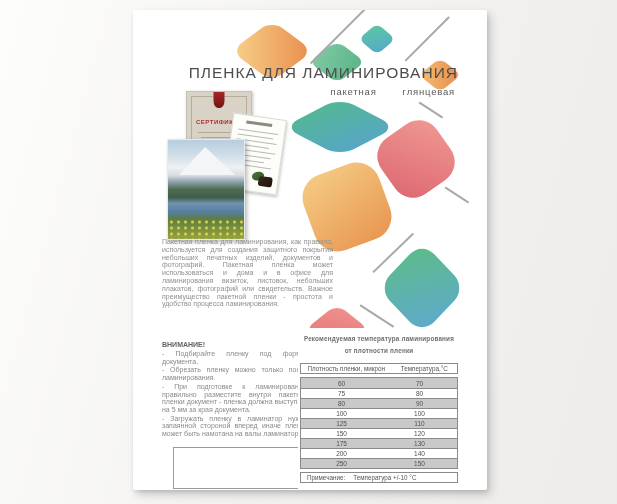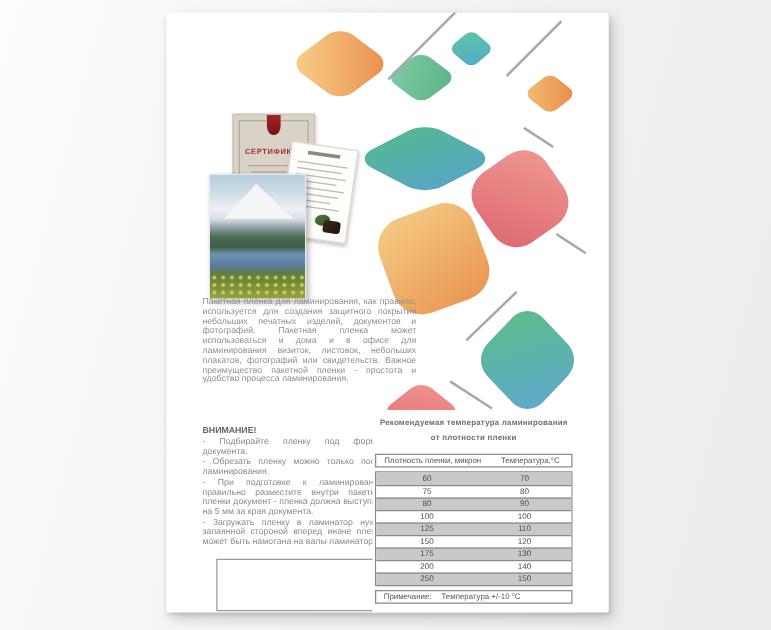--- a/index.html
+++ b/index.html
@@ -139,20 +139,27 @@
     <div class="shape sh-pink-bottom"></div>
     <div class="shape sh-greenblue-big"></div>
     <div class="dline ln1"></div>
     <div class="dline ln2"></div>
     <div class="dline ln3"></div>
     <div class="dline ln4"></div>
     <div class="dline ln5"></div>
     <div class="dline ln6"></div>
   </div>
 
+  <div class="title-block">
+    <div class="main-title">ПЛЕНКА ДЛЯ ЛАМИНИРОВАНИЯ</div>
+    <div class="subtitle">
+      <span>пакетная</span>
+      <span>глянцевая</span>
+    </div>
+  </div>
 
   <div class="images">
     <div class="certificate">
       <div class="cert-frame"></div>
       <div class="cert-seal"></div>
       <div class="cert-title">СЕРТИФИКАТ</div>
       <div class="cert-line cl1"></div>
       <div class="cert-line cl2"></div>
       <div class="cert-line cl3"></div>
     </div>

